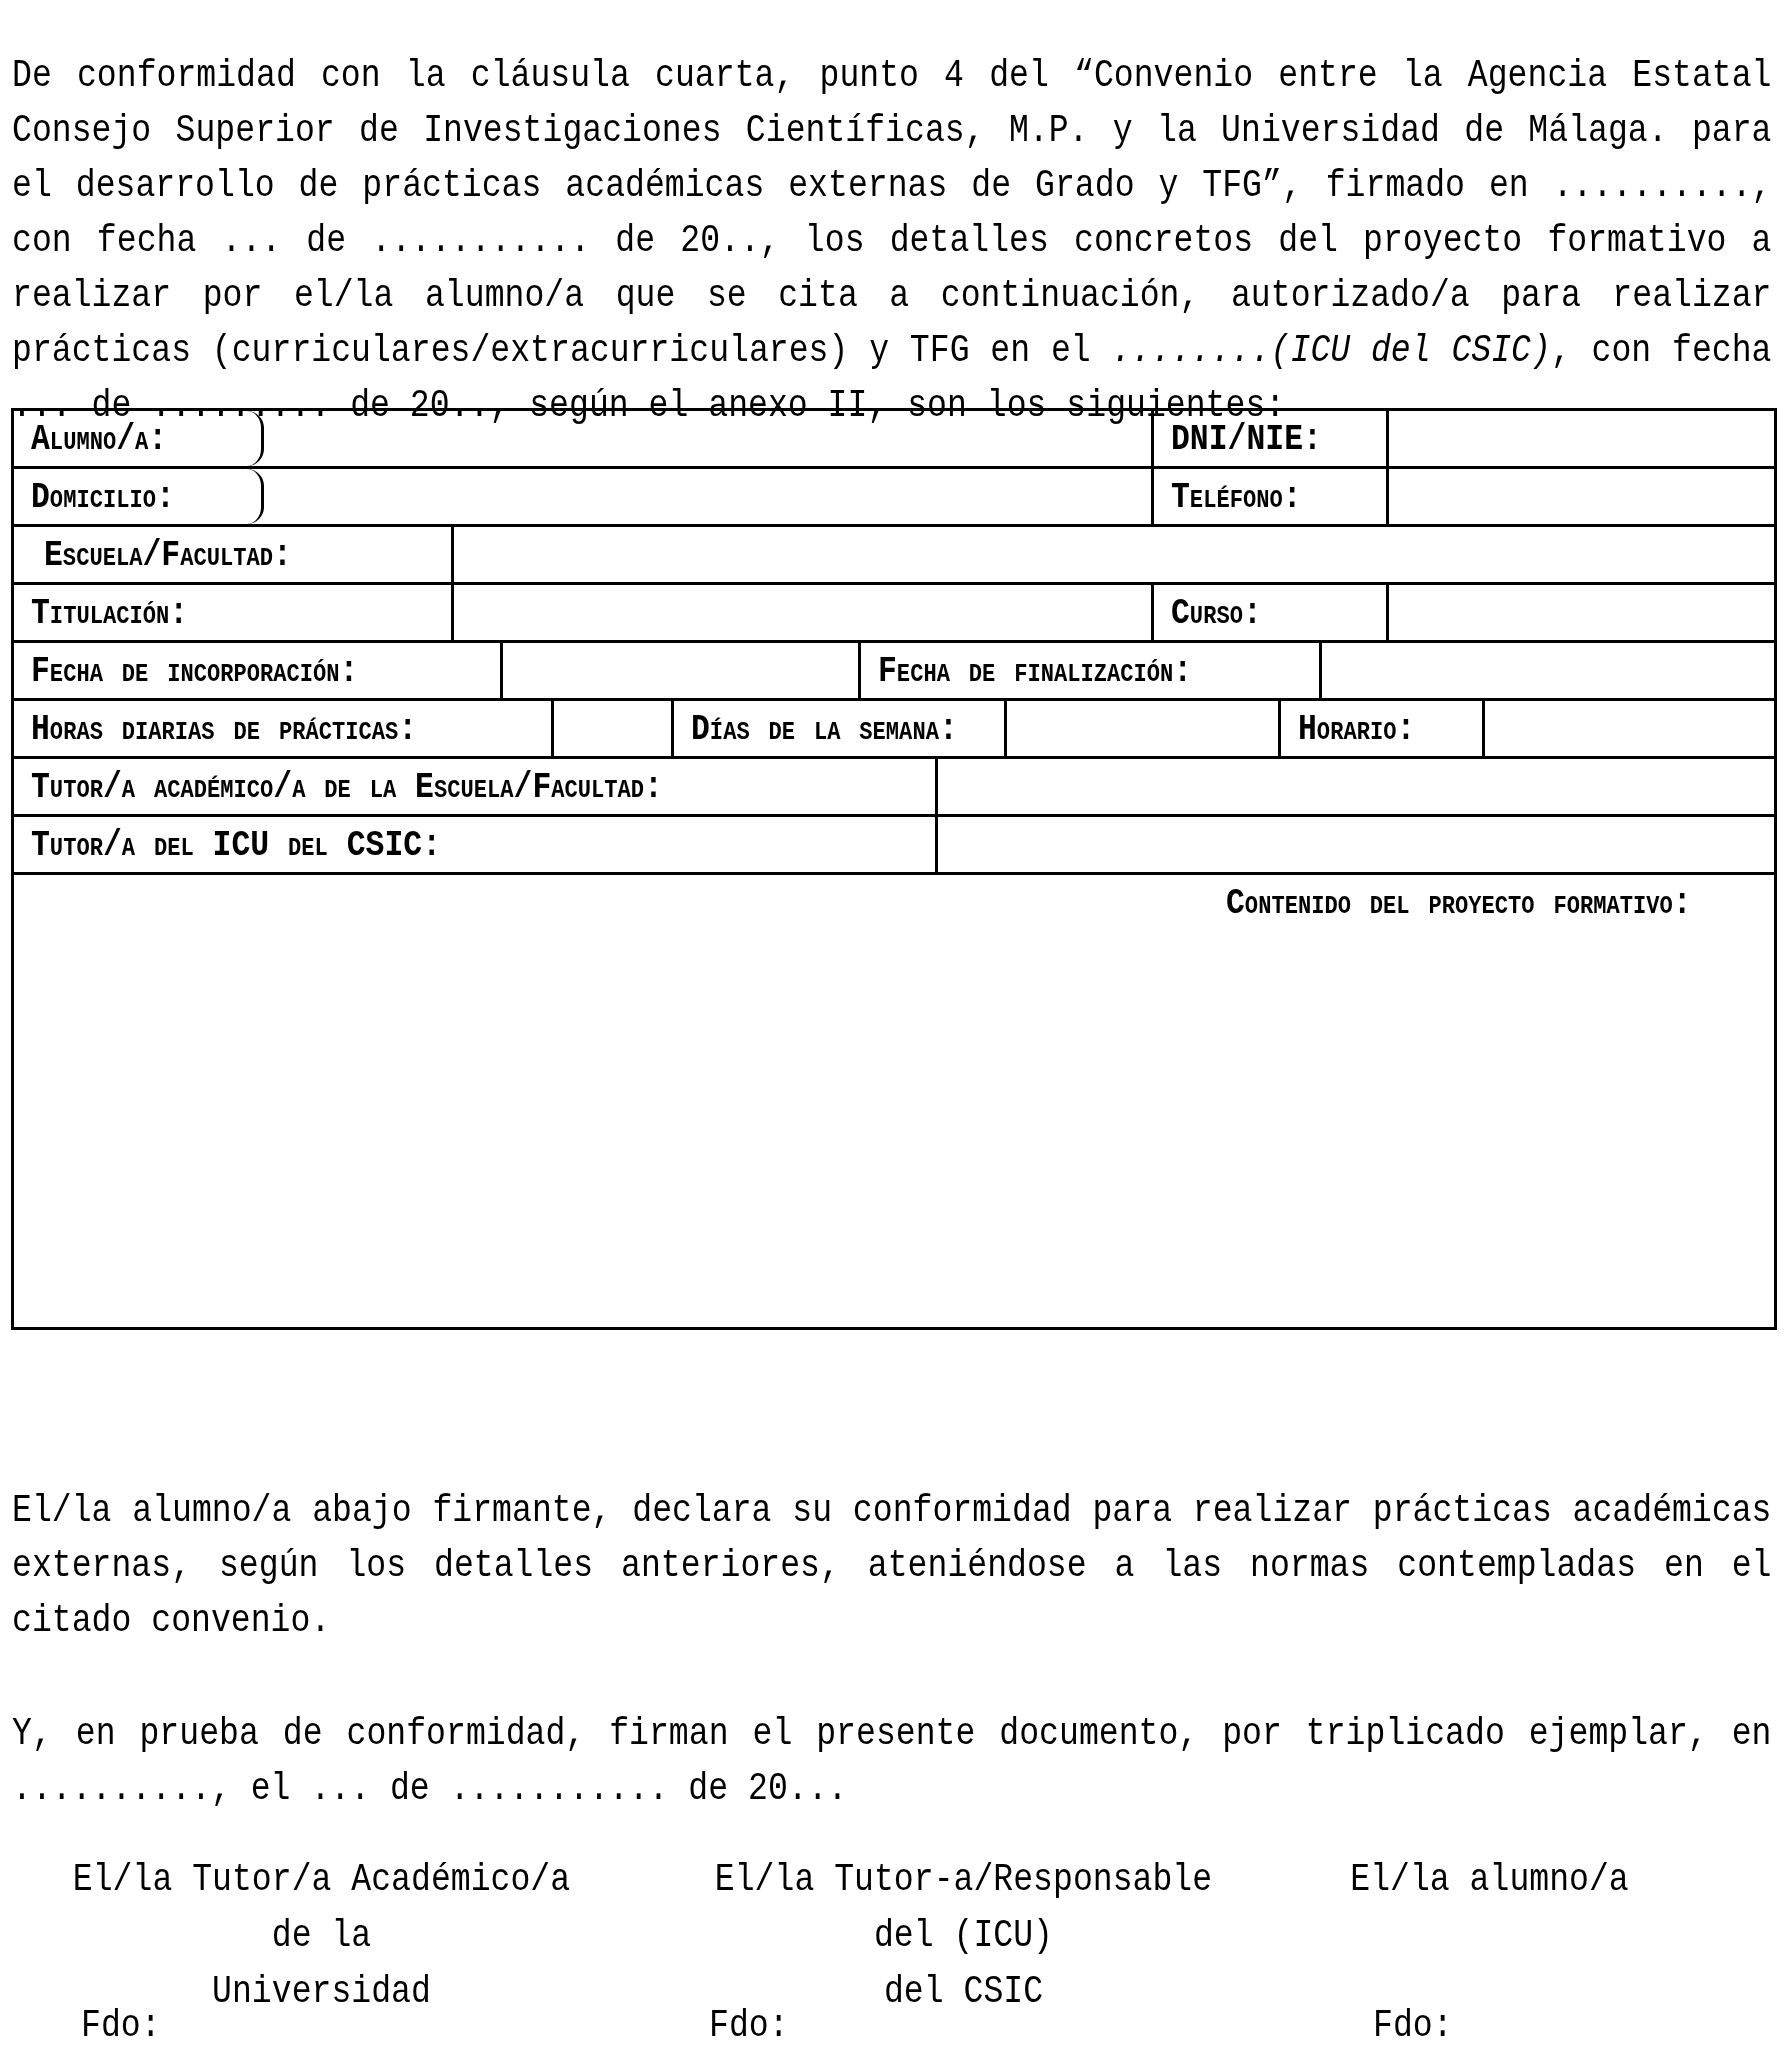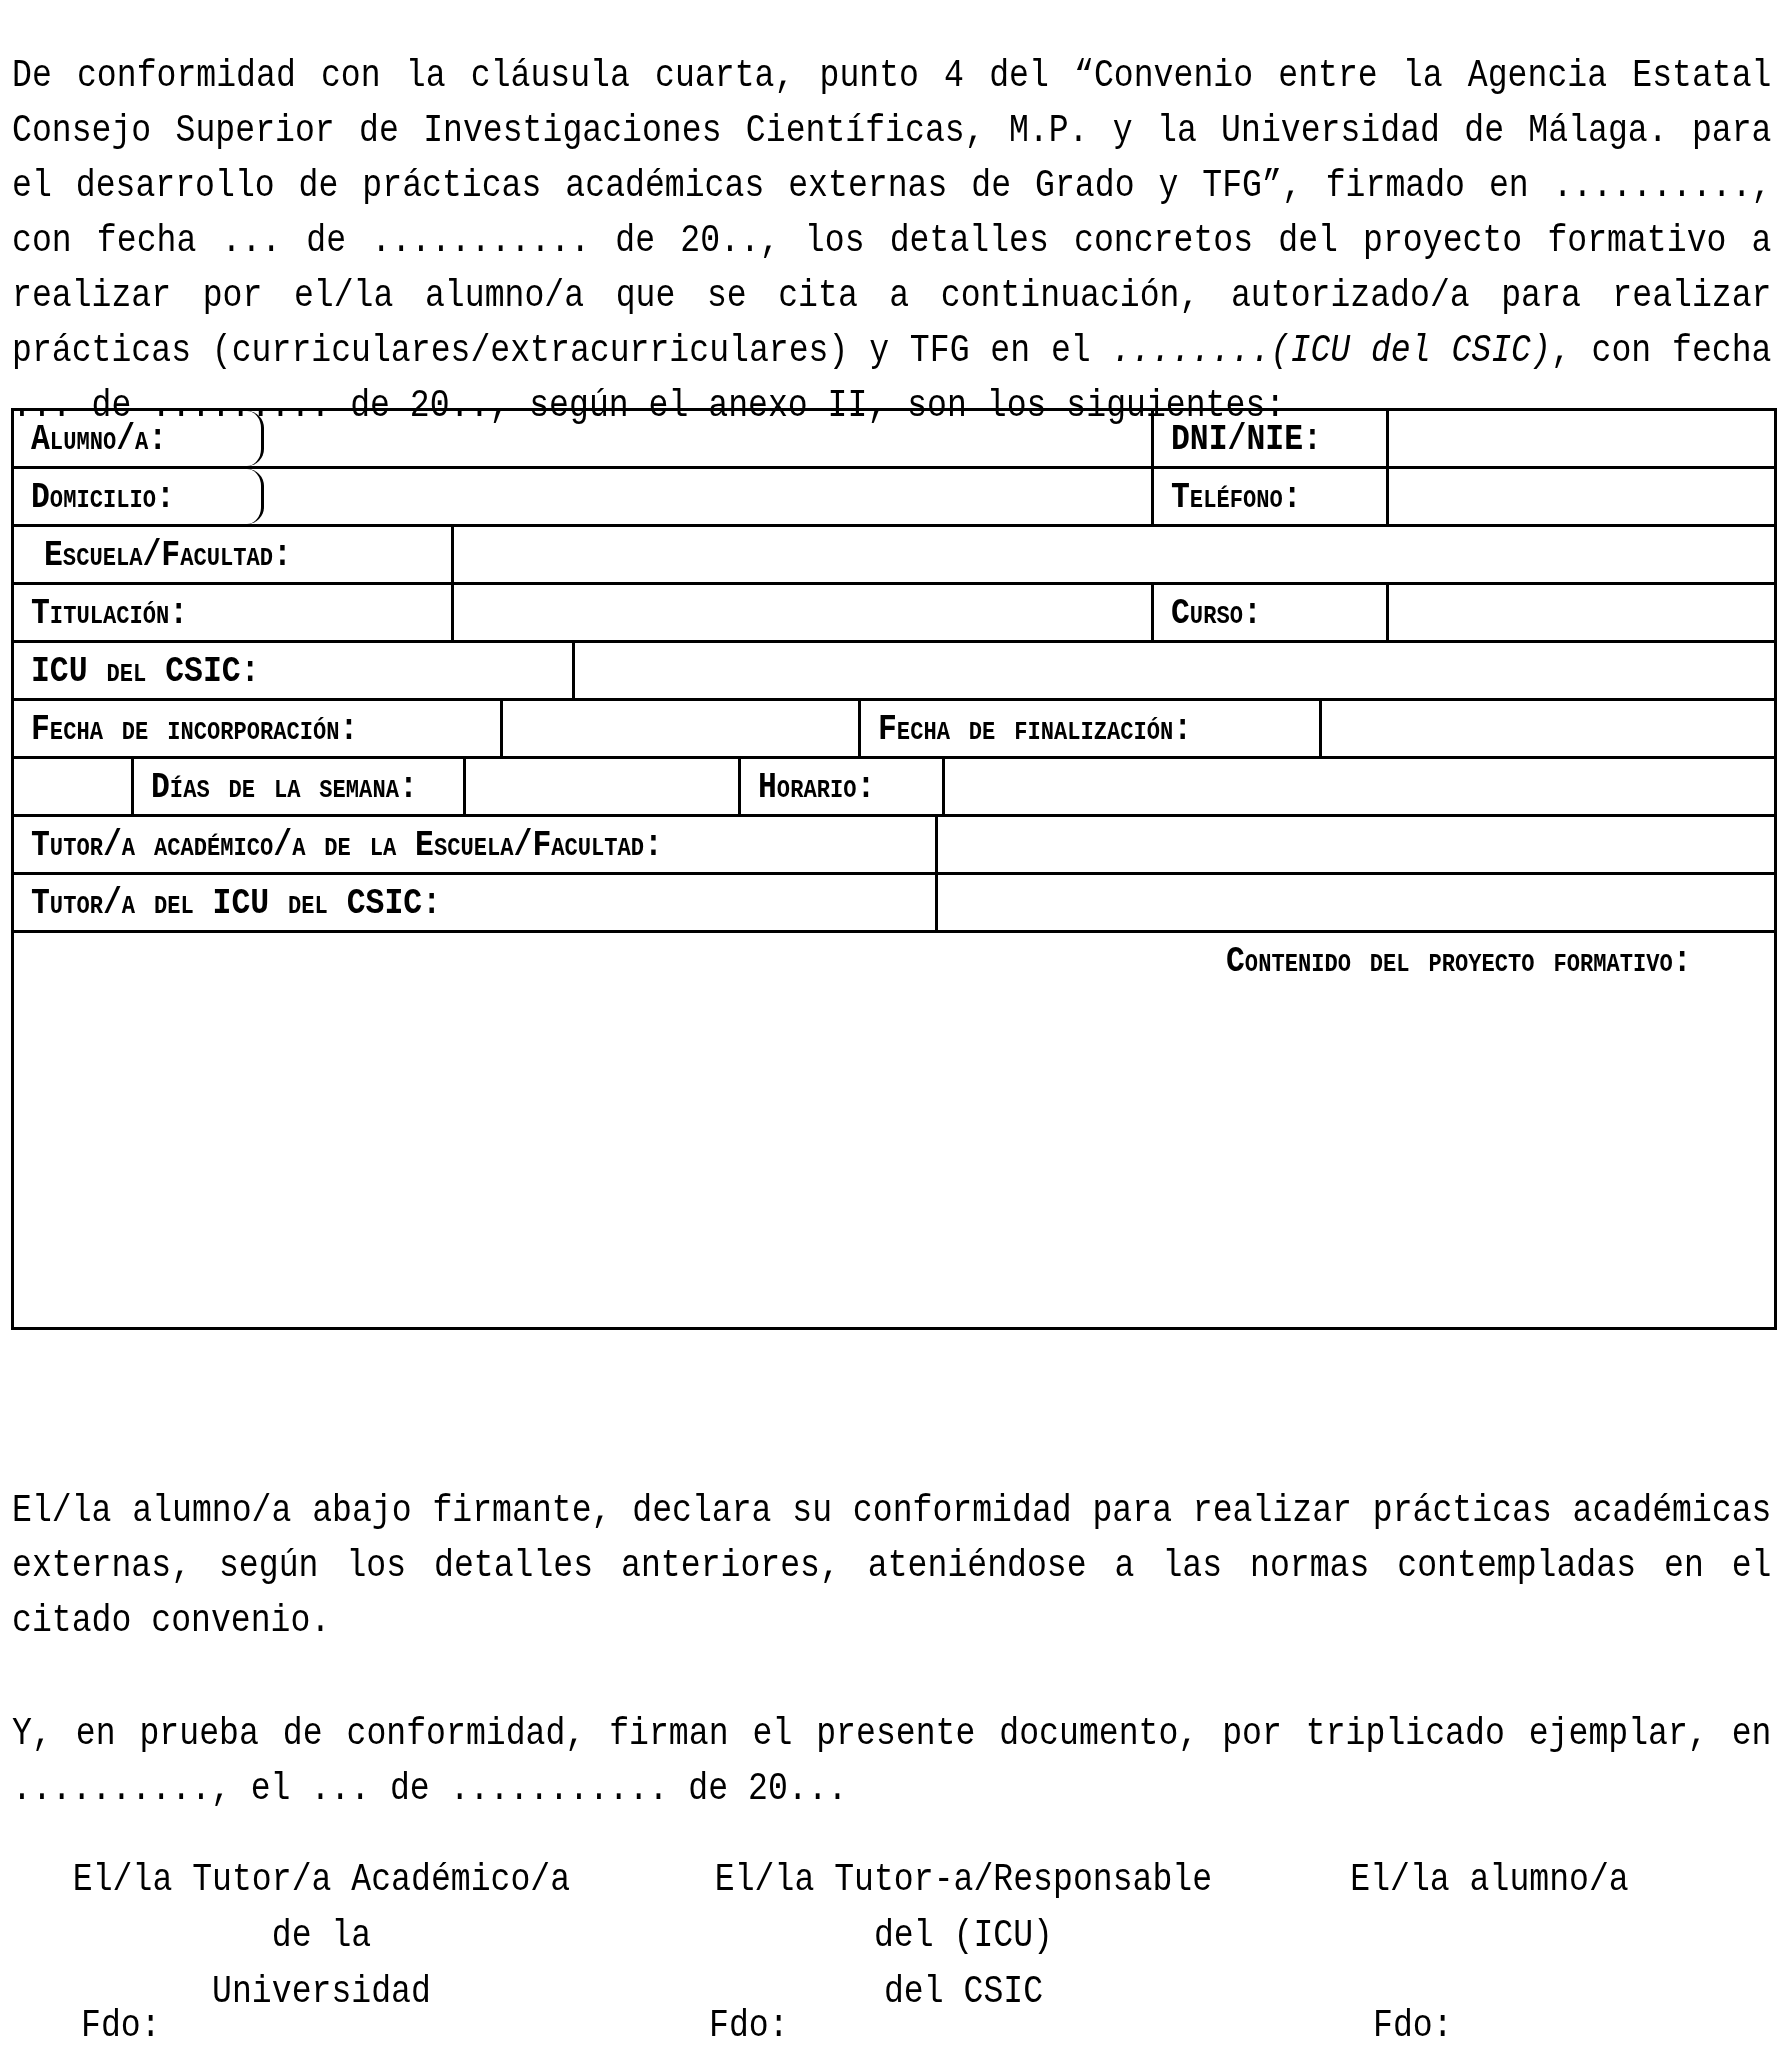--- a/index.html
+++ b/index.html
@@ -148,39 +148,36 @@
       <div class="cell c1">
           <span class="lbl">Titulación:</span>
         </div>
       <div class="cell c2"></div>
       <div class="cell c3">
           <span class="lbl">Curso:</span>
         </div>
       <div class="cell c4"></div>
     </div>
 
-    <div class="trow r5">
-      <div class="cell c1">
-          <span class="lbl">ICU del CSIC:</span>
-        </div>
-      <div class="cell c2"></div>
-    </div>
 
     <div class="trow r6">
       <div class="cell c1">
           <span class="lbl">Fecha de incorporación:</span>
         </div>
       <div class="cell c2"></div>
       <div class="cell c3">
           <span class="lbl">Fecha de finalización:</span>
         </div>
       <div class="cell c4"></div>
     </div>
 
     <div class="trow r7">
+      <div class="cell c1">
+          <span class="lbl">Horas diarias de prácticas:</span>
+        </div>
       <div class="cell c2"></div>
       <div class="cell c3">
           <span class="lbl">Días de la semana:</span>
         </div>
       <div class="cell c4"></div>
       <div class="cell c5">
           <span class="lbl">Horario:</span>
         </div>
       <div class="cell c6"></div>
     </div>

